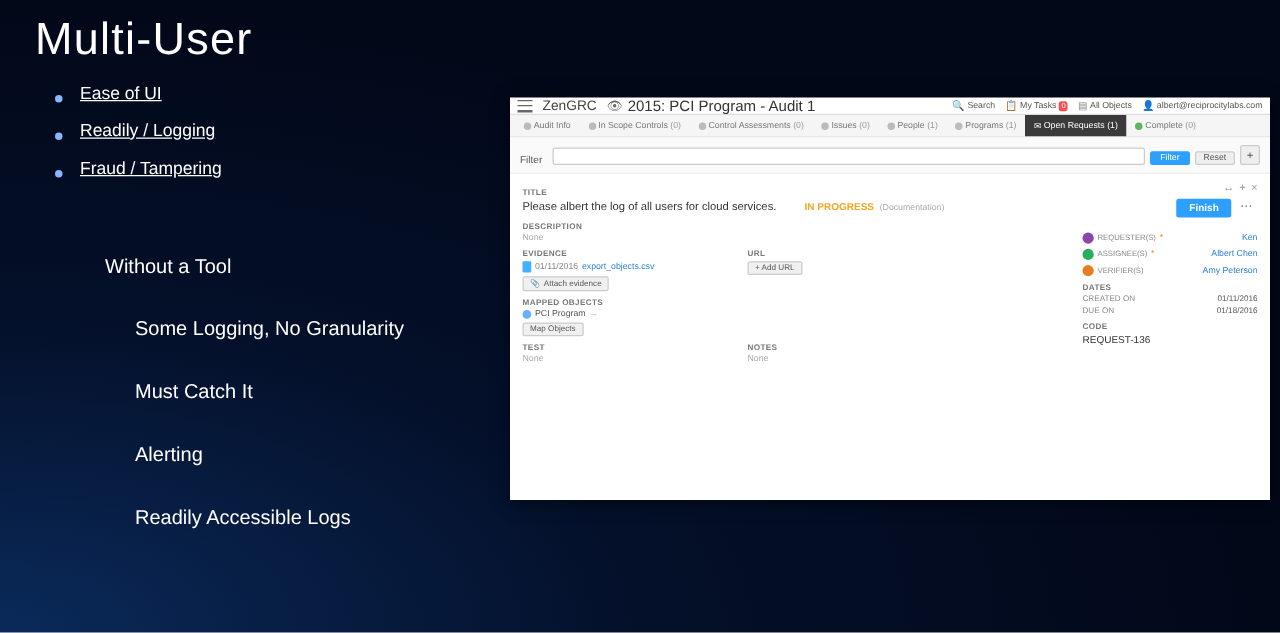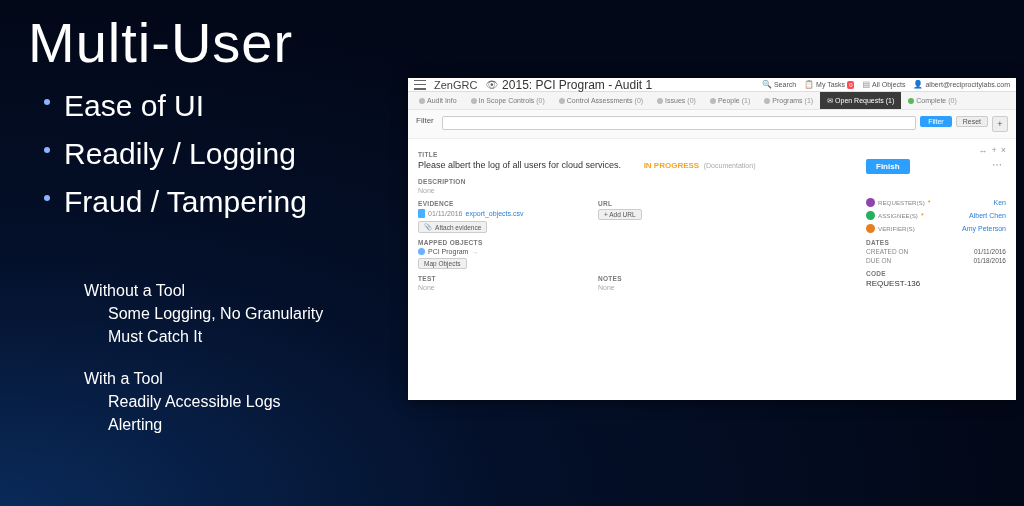--- a/index.html
+++ b/index.html
@@ -6,27 +6,27 @@
   html, body { width: 1024px; height: 506px; overflow: hidden; }
   body {
     background: radial-gradient(ellipse at bottom left, #0a2a5a 0%, #04102a 35%, #020818 70%);
     font-family: "Segoe UI", Arial, sans-serif;
     color: #fff;
     position: relative;
   }
 
   
   .slide { position:absolute; left:28px; top:10px; width:380px; }
-  .slide h1 { font-size:56px; font-weight:400; letter-spacing:1px; margin-bottom:4px; }
+  .slide h1 { font-size:36px; font-weight:400; letter-spacing:1px; margin-bottom:4px; }
   .slide ul.bullets { list-style:none; margin-top:4px; }
-  .slide ul.bullets li { font-size:30px; margin:14px 0 14px 16px; position:relative; padding-left:20px;}
+  .slide ul.bullets li { font-size:14px; margin:14px 0 14px 16px; position:relative; padding-left:20px;text-decoration:underline;}
   .slide ul.bullets li::before { content:""; position:absolute; left:0; top:10px; width:6px; height:6px; background:#89b7ff; border-radius:50%; }
   .subblock { margin:60px 0 0 56px; font-size:16px; line-height:1.45; }
   .subblock .hdr { margin-top:18px; margin-bottom:0; }
-  .subblock .indent { margin-left:24px; }
+  .subblock .indent { margin-left:24px;margin-top:27px; }
 
   
   .shot {
     position:absolute;
     left:408px; top:78px;
     width:608px; height:322px;
     background:#fff;
     color:#333;
     font-family: Arial, sans-serif;
     font-size:8px;
@@ -49,21 +49,21 @@
   
   .tabbar { display:flex; align-items:center; background:#f5f5f5; height:18px; border-bottom:1px solid #e5e5e5; padding:0 4px;}
   .tab { font-size:7px; color:#777; padding:0 7px; height:100%; display:flex; align-items:center; gap:2px;}
   .tab .dot { width:6px; height:6px; border-radius:50%; background:#bbb;}
   .tab.active { background:#3a3a3a; color:#fff;}
   .tab.active .cnt { color:#fff; }
   .tab.done .dot { background:#5cb85c;}
   .tab .cnt { color:#999;}
 
   
-  .filterrow { display:flex; align-items:flex-start; padding:6px 8px; gap:4px; border-bottom:1px solid #eee; background:#fafafa;}
+  .filterrow { display:flex; align-items:flex-end; padding:6px 8px; gap:4px; border-bottom:1px solid #eee; background:#fafafa;}
   .filterrow .lbl { font-size:8px; color:#555; margin-right:4px;}
   .filterrow input { flex:1; height:14px; border:1px solid #ccc; border-radius:2px; font-size:7px; padding:0 4px;}
   .btn-blue { background:#2da0ff; color:#fff; border:none; padding:2px 8px; font-size:7px; border-radius:2px;}
   .btn-neutral { background:#eee; color:#555; border:1px solid #ccc; padding:1px 6px; font-size:7px; border-radius:2px;}
   .plusbtn { background:#eee; color:#555; border:1px solid #ccc; width:16px; height:16px; font-size:9px; border-radius:2px; display:flex; align-items:center; justify-content:center;}
 
   
   .content { display:flex; padding:6px 10px 10px 10px; gap:14px; }
   .maincol { flex:1; }
   .sidecol { width:140px; }
@@ -114,23 +114,22 @@
   <h1>Multi-User</h1>
   <ul class="bullets">
     <li>Ease of UI</li>
     <li>Readily / Logging</li>
     <li>Fraud / Tampering</li>
   </ul>
   <div class="subblock">
     <div class="hdr">Without a Tool</div>
     <div class="indent">Some Logging, No Granularity</div>
     <div class="indent">Must Catch It</div>
-    <div class="hdr">With a Tool</div>
+    <div class="indent">Alerting</div>
     <div class="indent">Readily Accessible Logs</div>
-    <div class="indent">Alerting</div>
   </div>
 </div>
 
 <div class="shot">
 
   <div class="topbar">
     <div class="hamburger">
         <span></span>
         <span></span>
         <span></span>
@@ -265,21 +264,21 @@
 
 
     </div>
 
     <div class="sidecol">
       <div class="top-actions">
         <span style="cursor:pointer;">↔</span>
         <span style="cursor:pointer;">+</span>
         <span style="cursor:pointer;">×</span>
       </div>
-      <div style="display:flex; justify-content:space-between; gap:4px; margin-bottom:24px;">
+      <div style="display:flex; justify-content:flex-end; gap:4px; margin-bottom:12px;">
         <button class="finish">Finish</button>
         <span class="dots">⋯</span>
       </div>
 
       <div class="role-row">
         <span class="avatar av-purple"></span>
         <span class="lbl2">REQUESTER(S)</span>
           <span class="ast">*</span>
         <a class="who">Ken</a>
       </div>

